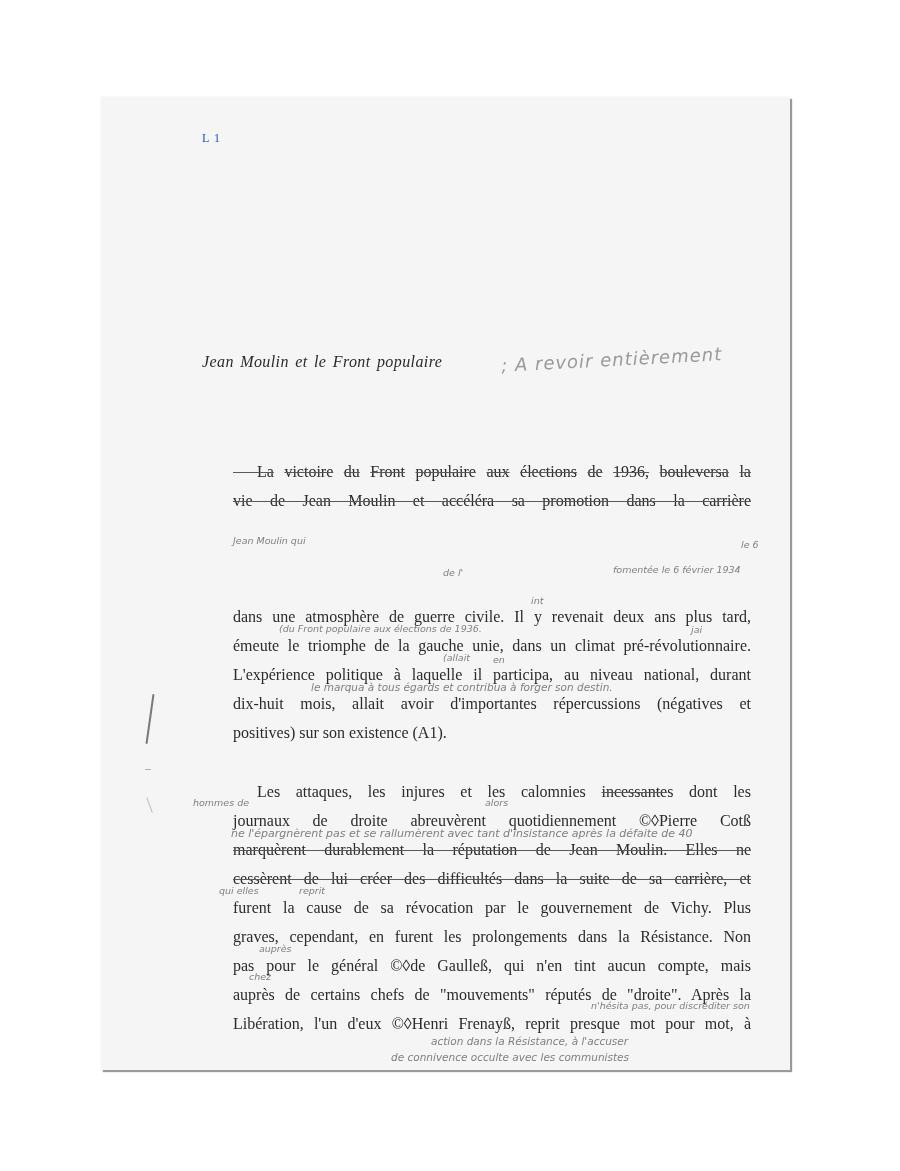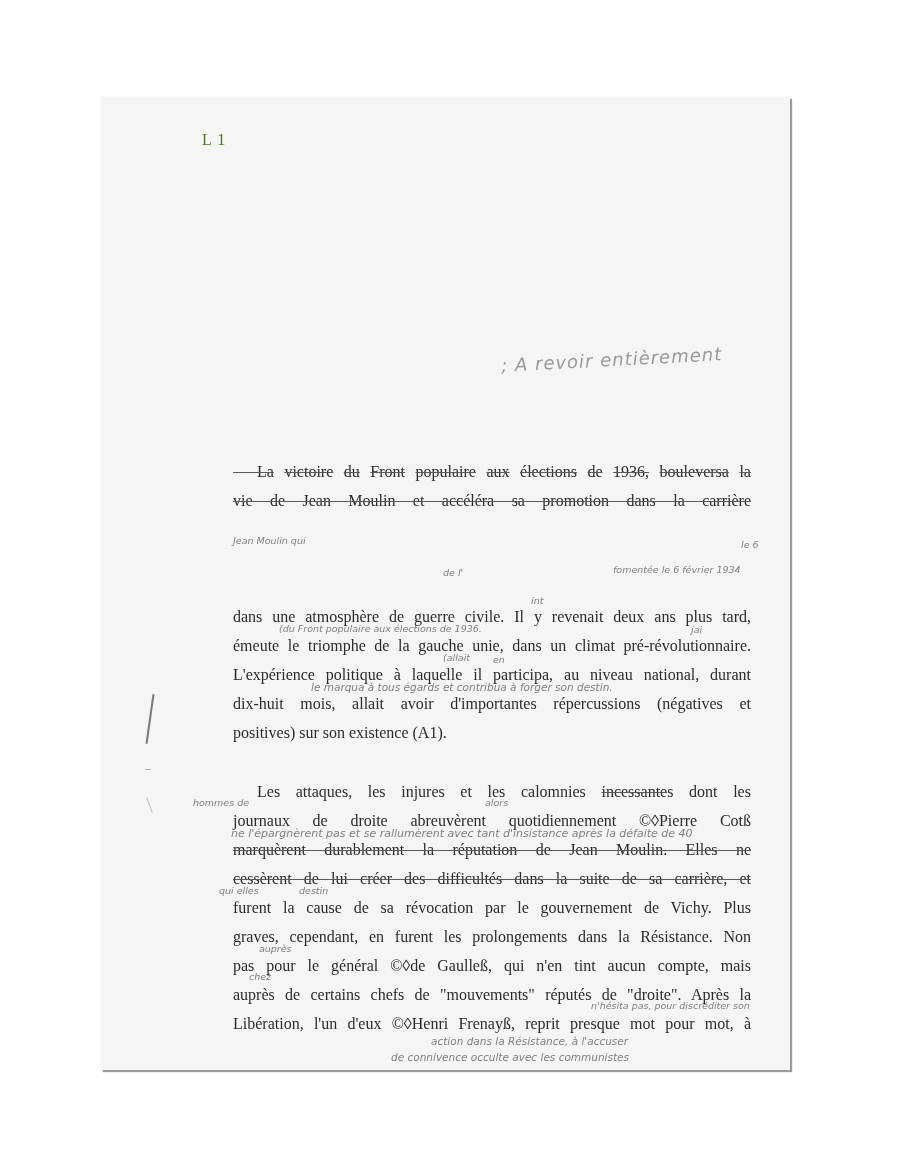--- a/index.html
+++ b/index.html
@@ -1,38 +1,39 @@
 <!DOCTYPE html>
 <html><head>
 <meta charset="utf-8">
 <style>
   html, body { margin:0; padding:0; }
   body { width:900px; height:1171px; background:#ffffff; position:relative; overflow:hidden;
          font-family:"Liberation Serif", "DejaVu Serif", serif; }
   .page { position:absolute; left:101px; top:97px; width:689px; height:973px;
           background:#f6f5f5; box-shadow: 2px 2px 1px #9a9a9a, 0 0 1px #d8d8d8; }
   .abs { position:absolute; }
-  .label { left:101px; top:34px; font-size:16px; color:#4d7c0f; letter-spacing:1px; }
+  .label { left:101px; top:34px; font-size:12px; color:#1d4ed8; letter-spacing:1px; }
   .title { left:101px; top:256px; font-size:16px; font-style:italic; color:#2a2a2a; letter-spacing:0.4px; word-spacing:2px; }
   .hand { font-family:"DejaVu Sans", sans-serif; font-style:italic; color:#8a8a8a; position:absolute; white-space:nowrap; }
   .hand-big { font-size:18px; color:#9a9a9a; letter-spacing:1px; transform:rotate(-3deg); }
   .hand-sm { font-size:9.5px; color:#7f7f7f; }
   .line { position:absolute; left:132px; width:518px; font-size:16px; color:#2b2b2b;
           text-align:justify; text-align-last:justify; white-space:nowrap; height:20px; line-height:20px; }
   .line.noj { text-align-last:left; }
   .line span { white-space:pre; }
   .w { display:flex; justify-content:space-between; }
   .s { text-decoration: line-through; text-decoration-color:#5a5a5a; text-decoration-thickness:1.3px; }
   .mark { position:absolute; background:#7a7a7a; }
 </style>
 </head>
 <body>
 
 <div class="page">
   <div class="abs label">L 1</div>
+  <div class="abs title">Jean Moulin et le Front populaire</div>
   <div class="hand hand-big" style="left:400px; top:252px;">; A revoir entièrement</div>
 
   <div class="line s" style="top:365px;">
     <div class="w">
         <span>  La</span>
         <span>victoire</span>
         <span>du</span>
         <span>Front</span>
         <span>populaire</span>
         <span>aux</span>
@@ -75,21 +76,21 @@
         <span>les</span>
       </div>
   </div>
   <div class="hand hand-sm" style="left:92px; top:700px;">hommes de</div>
   <div class="hand hand-sm" style="left:384px; top:700px;">alors</div>
   <div class="line" style="top:714px;">journaux de droite abreuvèrent quotidiennement ©◊Pierre Cotß</div>
   <div class="hand hand-sm" style="left:130px; top:730px; font-size:11px;">ne l'épargnèrent pas et se rallumèrent avec tant d'insistance après la défaite de 40</div>
   <div class="line s" style="top:743px;">marquèrent durablement la réputation de Jean Moulin. Elles ne</div>
   <div class="line s" style="top:772px;">cessèrent de lui créer des difficultés dans la suite de sa carrière, et</div>
   <div class="hand hand-sm" style="left:118px; top:788px;">qui elles</div>
-  <div class="hand hand-sm" style="left:198px; top:788px;">destin</div>
+  <div class="hand hand-sm" style="left:198px; top:788px;">reprit</div>
   <div class="line" style="top:801px;">furent la cause de sa révocation par le gouvernement de Vichy. Plus</div>
   <div class="line" style="top:830px;">graves, cependant, en furent les prolongements dans la Résistance. Non</div>
   <div class="hand hand-sm" style="left:158px; top:846px;">auprès</div>
   <div class="line" style="top:859px;">pas pour le général ©◊de Gaulleß, qui n'en tint aucun compte, mais</div>
   <div class="hand hand-sm" style="left:148px; top:874px;">chez</div>
   <div class="line" style="top:888px;">auprès de certains chefs de "mouvements" réputés de "droite". Après la</div>
   <div class="hand hand-sm" style="left:490px; top:903px;">n'hésita pas, pour discréditer son</div>
   <div class="line" style="top:917px;">Libération, l'un d'eux ©◊Henri Frenayß, reprit presque mot pour mot, à</div>
   <div class="hand hand-sm" style="left:330px; top:938px; font-size:10.5px;">action dans la Résistance, à l'accuser</div>
   <div class="hand hand-sm" style="left:290px; top:954px; font-size:10.5px;">de connivence occulte avec les communistes</div>

